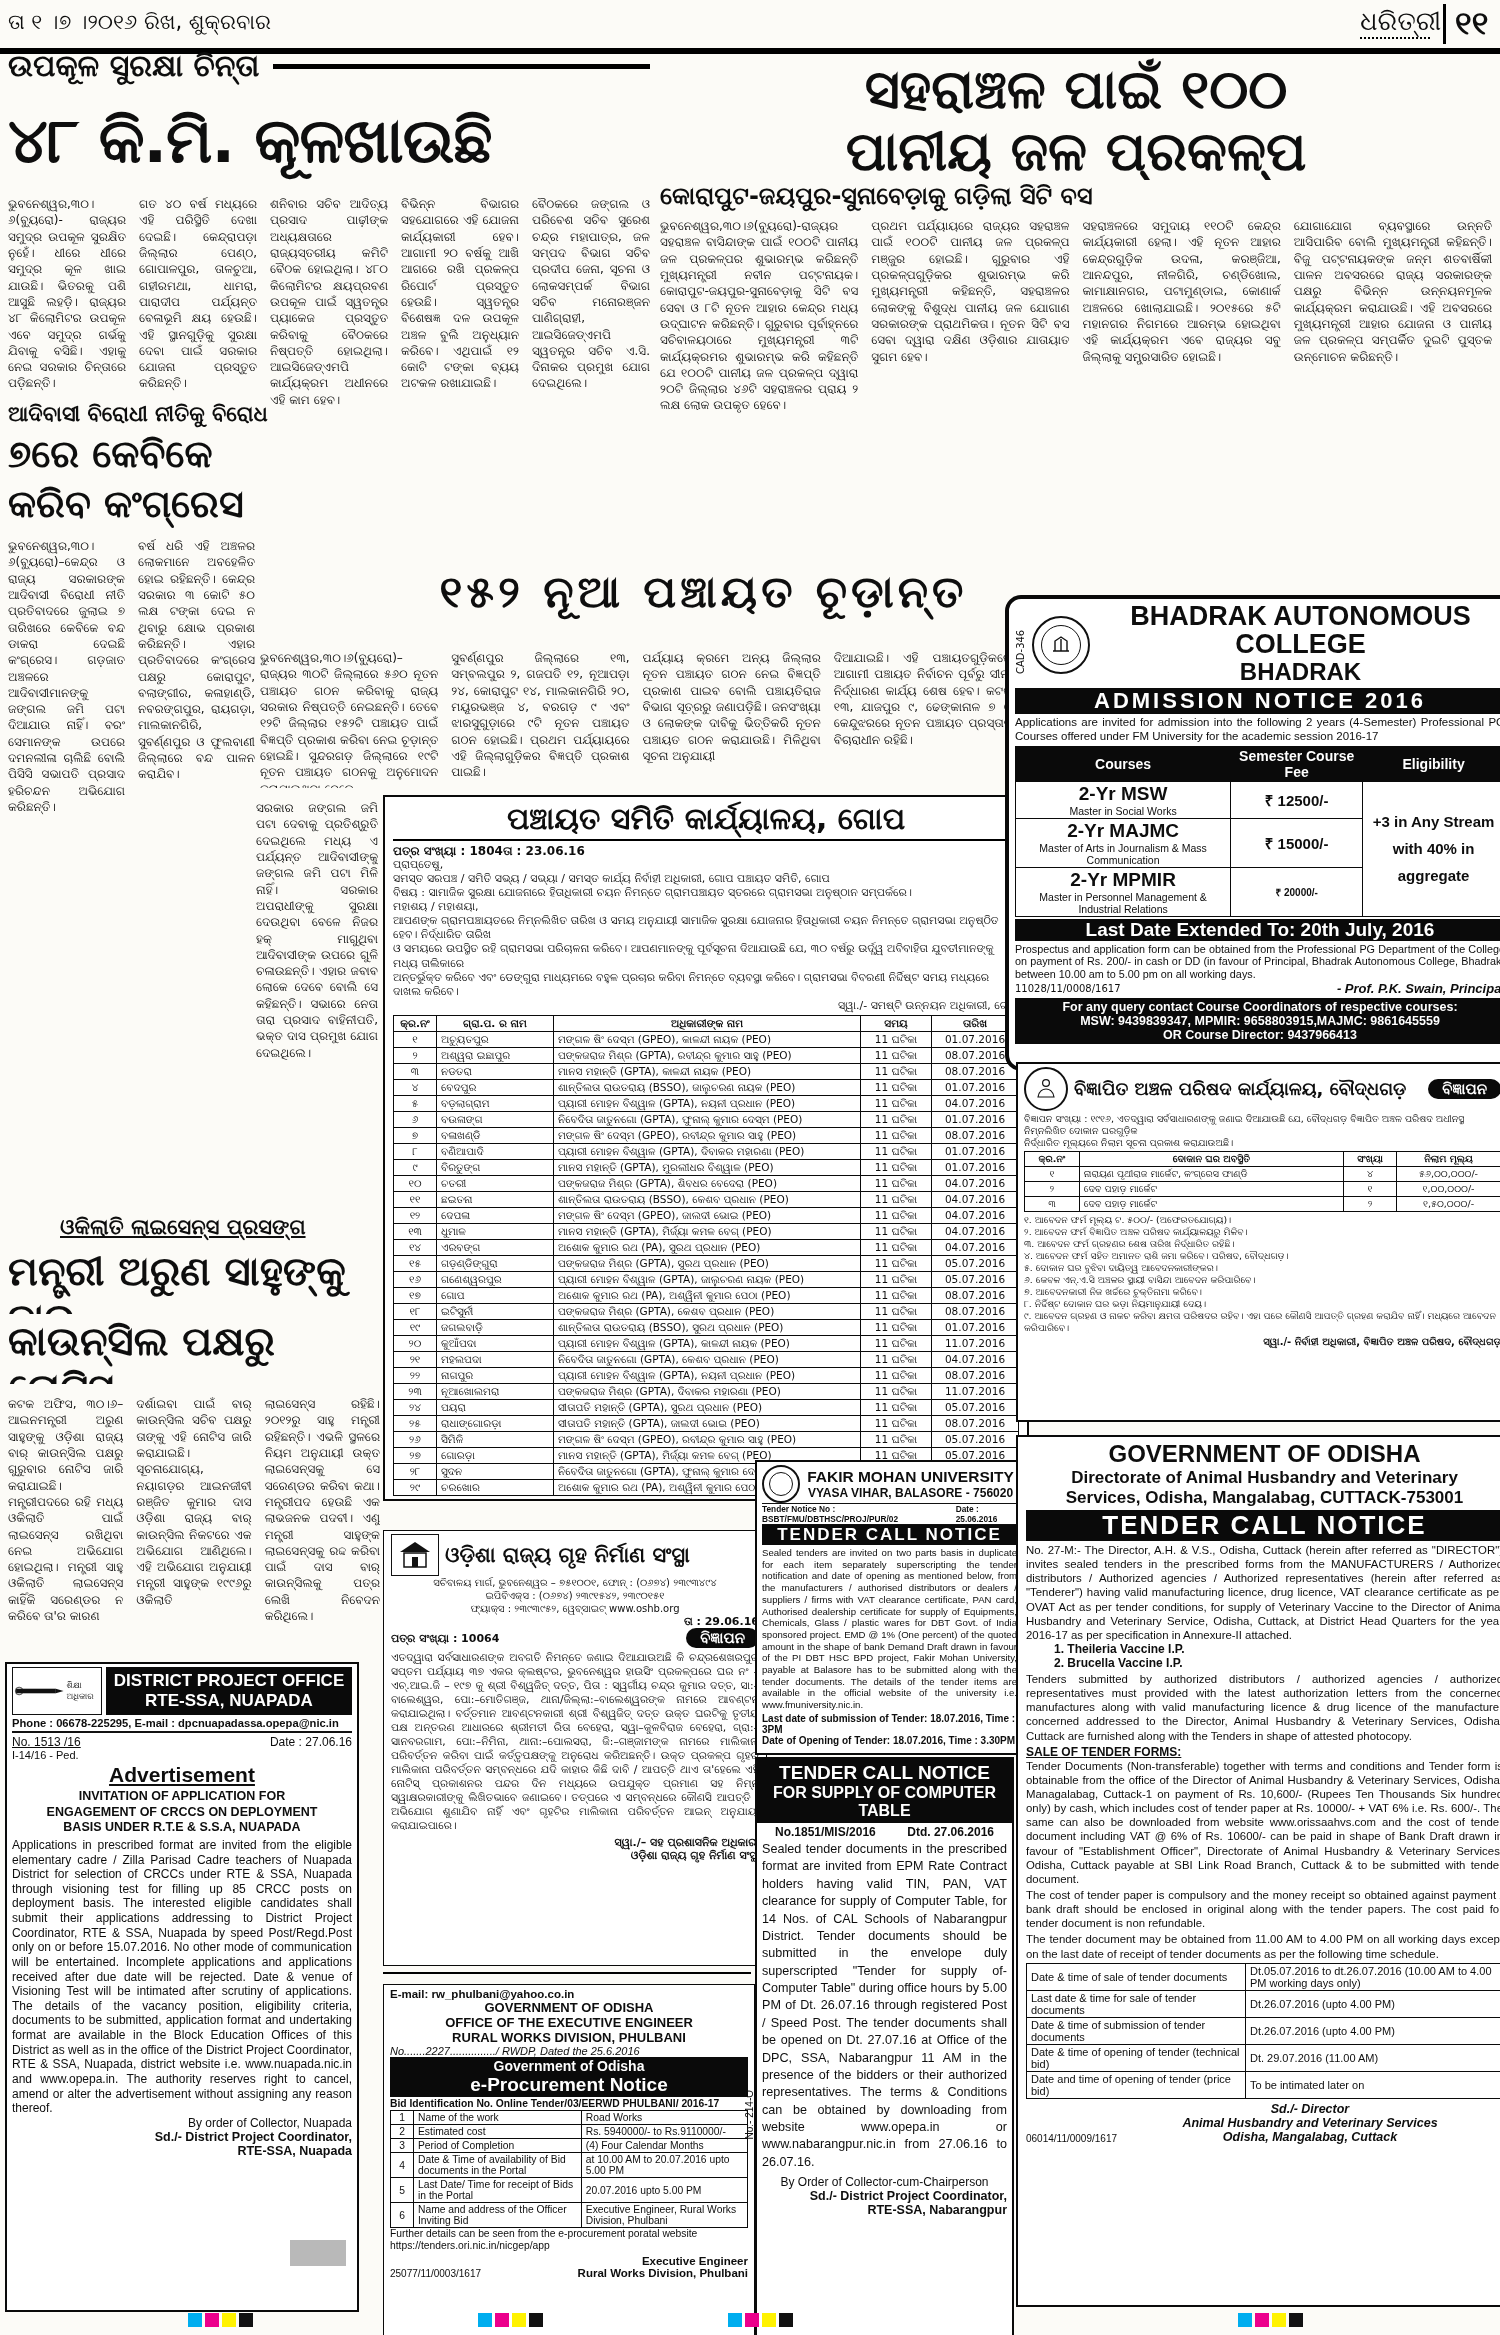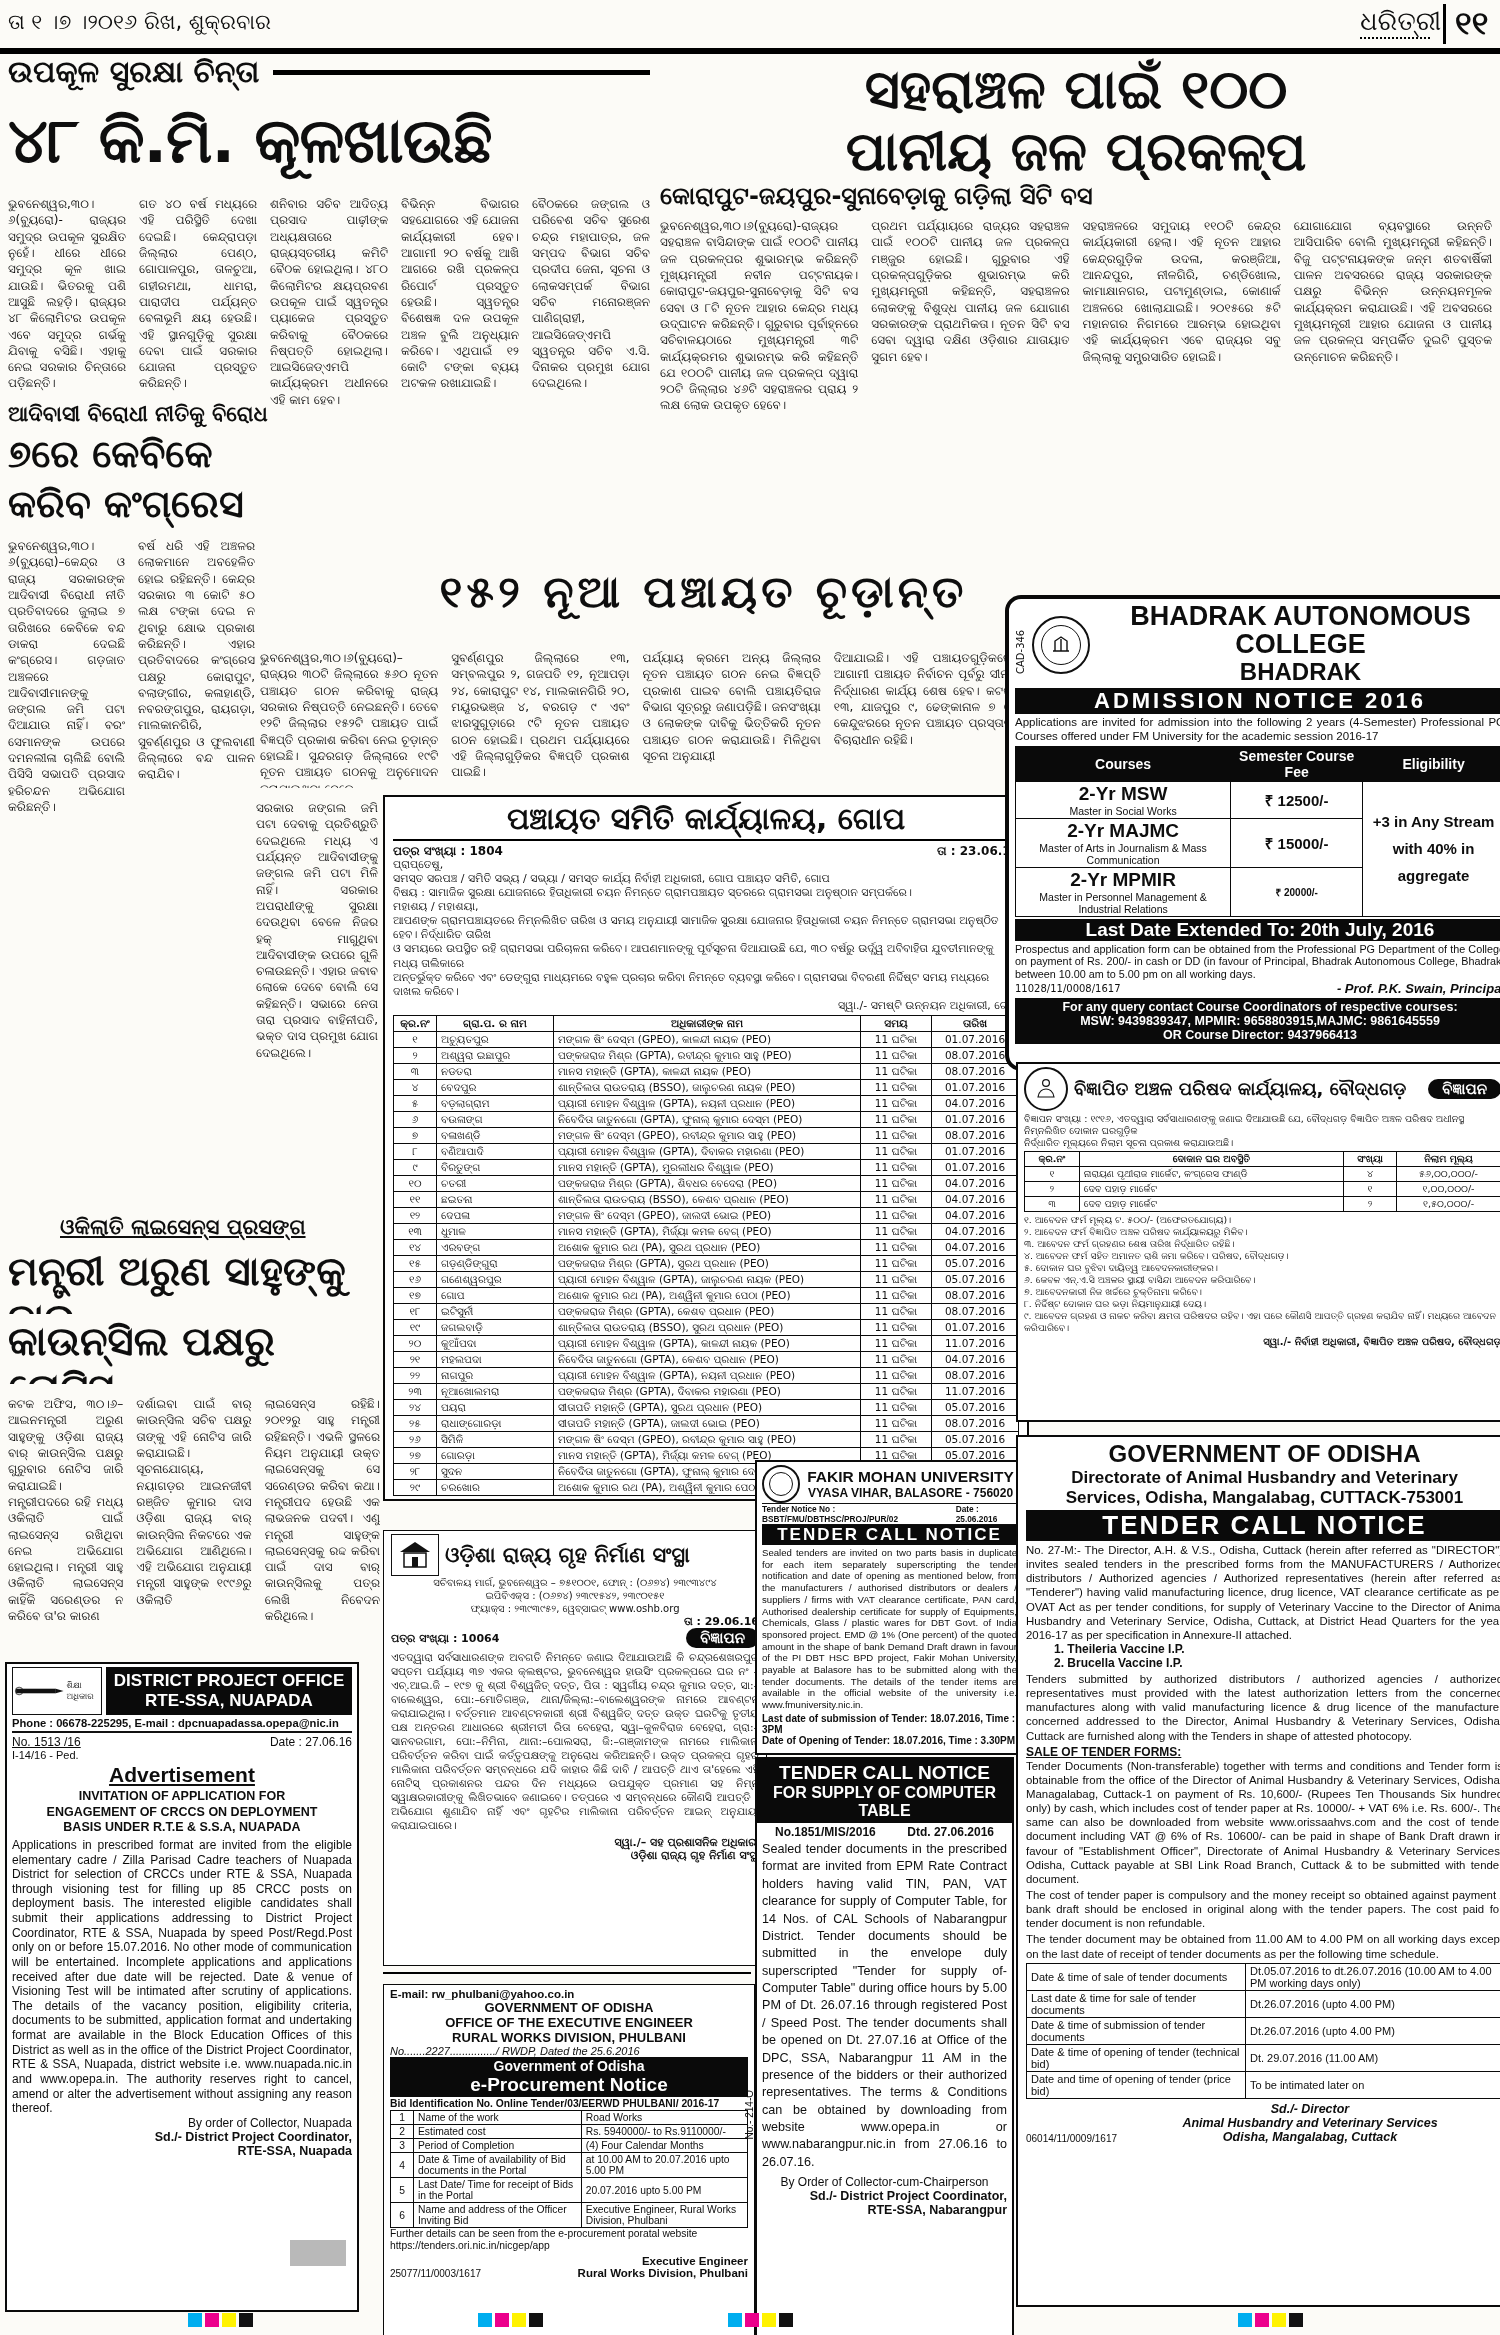--- a/index.html
+++ b/index.html
@@ -30,21 +30,21 @@
 </style>
 </head>
 <body>
 
 <div class="abs" style="left:8px;top:10px;width:700px;font-size:21px;">ତା ୧ ।୭ ।୨୦୧୬ ରିଖ, ଶୁକ୍ରବାର</div>
 <div class="abs" style="left:1360px;top:6px;width:70px;font-size:26px;border-bottom:2px dotted #000;">ଧରିତ୍ରୀ</div>
 <div class="abs rule" style="left:1443px;top:4px;width:3px;height:40px;"></div>
 <div class="abs b" style="left:1455px;top:4px;font-size:32px;">୧୧</div>
 <div class="abs rule" style="left:0px;top:48px;width:1500px;height:6px;"></div>
 
-<div class="abs" style="left:8px;top:54px;width:642px;display:flex;">
+<div class="abs" style="left:8px;top:48px;width:642px;display:flex;">
   <span class="b" style="font-size:30px;">ଉପକୂଳ ସୁରକ୍ଷା ଚିନ୍ତା</span>
   <span class="kickline"></span>
 </div>
 <div class="abs b hid" style="left:8px;top:104px;width:642px;height:84px;font-size:62px;letter-spacing:-1px;">୪୮ କି.ମି. କୂଳଖାଉଛି ସମୁଦ୍ର</div>
 <div class="abs cols hid" style="left:8px;top:196px;width:642px;height:360px;font-size:12px;">
 
 <div>ଭୁବନେଶ୍ୱର,୩୦।୬(ବ୍ୟୁରୋ)- ରାଜ୍ୟର ସମୁଦ୍ର ଉପକୂଳ ସୁରକ୍ଷିତ ନୁହେଁ। ଧୀରେ ଧୀରେ ସମୁଦ୍ର କୂଳ ଖାଇ ଯାଉଛି। ଭିତରକୁ ପଶି ଆସୁଛି ଲହଡ଼ି। ରାଜ୍ୟର ୪୮ କିଲୋମିଟର ଉପକୂଳ ଏବେ ସମୁଦ୍ର ଗର୍ଭକୁ ଯିବାକୁ ବସିଛି। ଏହାକୁ ନେଇ ସରକାର ଚିନ୍ତାରେ ପଡ଼ିଛନ୍ତି।</div>
     <div>ଗତ ୪୦ ବର୍ଷ ମଧ୍ୟରେ ଏହି ପରିସ୍ଥିତି ଦେଖା ଦେଇଛି। କେନ୍ଦ୍ରାପଡ଼ା ଜିଲ୍ଲାର ପେଣ୍ଠ, ଗୋପାଳପୁର, ତାଳଚୁଆ, ଗହୀରମଥା, ଧାମରା, ପାରାଦୀପ ପର୍ଯ୍ୟନ୍ତ ବେଳାଭୂମି କ୍ଷୟ ହେଉଛି। ଏହି ସ୍ଥାନଗୁଡ଼ିକୁ ସୁରକ୍ଷା ଦେବା ପାଇଁ ସରକାର ଯୋଜନା ପ୍ରସ୍ତୁତ କରିଛନ୍ତି।</div>
     <div>ଶନିବାର ସଚିବ ଆଦିତ୍ୟ ପ୍ରସାଦ ପାଢ଼ୀଙ୍କ ଅଧ୍ୟକ୍ଷତାରେ ରାଜ୍ୟସ୍ତରୀୟ କମିଟି ବୈଠକ ହୋଇଥିଲା। ୪୮୦ କିଲୋମିଟର କ୍ଷୟପ୍ରବଣ ଉପକୂଳ ପାଇଁ ସ୍ୱତନ୍ତ୍ର ପ୍ୟାକେଜ ପ୍ରସ୍ତୁତ କରିବାକୁ ବୈଠକରେ ନିଷ୍ପତ୍ତି ହୋଇଥିଲା। ଆଇସିଜେଡ୍‌ଏମପି କାର୍ଯ୍ୟକ୍ରମ ଅଧୀନରେ ଏହି କାମ ହେବ।</div>
     <div>ବିଭିନ୍ନ ବିଭାଗର ସହଯୋଗରେ ଏହି ଯୋଜନା କାର୍ଯ୍ୟକାରୀ ହେବ। ଆଗାମୀ ୨୦ ବର୍ଷକୁ ଆଖି ଆଗରେ ରଖି ପ୍ରକଳ୍ପ ରିପୋର୍ଟ ପ୍ରସ୍ତୁତ ହେଉଛି। ସ୍ୱତନ୍ତ୍ର ବିଶେଷଜ୍ଞ ଦଳ ଉପକୂଳ ଅଞ୍ଚଳ ବୁଲି ଅନୁଧ୍ୟାନ କରିବେ। ଏଥିପାଇଁ ୧୨ କୋଟି ଟଙ୍କା ବ୍ୟୟ ଅଟକଳ ରଖାଯାଇଛି।</div>
@@ -76,21 +76,21 @@
 <div class="abs cols hid" style="left:260px;top:650px;width:752px;height:138px;font-size:12px;">
 
 <div>ଭୁବନେଶ୍ୱର,୩୦।୬(ବ୍ୟୁରୋ)–ରାଜ୍ୟର ୩୦ଟି ଜିଲ୍ଲାରେ ୫୬୦ ନୂତନ ପଞ୍ଚାୟତ ଗଠନ କରିବାକୁ ରାଜ୍ୟ ସରକାର ନିଷ୍ପତ୍ତି ନେଇଛନ୍ତି। ତେ‌ବେ ୧୨ଟି ଜିଲ୍ଲାର ୧୫୨ଟି ପଞ୍ଚାୟତ ପାଇଁ ବିଜ୍ଞପ୍ତି ପ୍ରକାଶ କରିବା ନେଇ ଚୂଡ଼ାନ୍ତ ହୋଇଛି। ସୁନ୍ଦରଗଡ଼ ଜିଲ୍ଲାରେ ୧୯ଟି ନୂତନ ପଞ୍ଚାୟତ ଗଠନକୁ ଅନୁମୋଦନ କରାଯାଇଥିବା ବେଳେ</div>
     <div>ସୁବର୍ଣ୍ଣପୁର ଜିଲ୍ଲାରେ ୧୩, ସମ୍ବଲପୁର ୨, ଗଜପତି ୧୨, ନୂଆପଡ଼ା ୨୪, କୋରାପୁଟ ୧୪, ମାଲକାନଗିରି ୨୦, ମୟୂରଭଞ୍ଜ ୪, ବରଗଡ଼ ୯ ଏବଂ ଝାରସୁଗୁଡ଼ାରେ ୯ଟି ନୂତନ ପଞ୍ଚାୟତ ଗଠନ ହୋଇଛି। ପ୍ରଥମ ପର୍ଯ୍ୟାୟରେ ଏହି ଜିଲ୍ଲାଗୁଡ଼ିକର ବିଜ୍ଞପ୍ତି ପ୍ରକାଶ ପାଇଛି।</div>
     <div>ପର୍ଯ୍ୟାୟ କ୍ରମେ ଅନ୍ୟ ଜିଲ୍ଲାର ନୂତନ ପଞ୍ଚାୟତ ଗଠନ ନେଇ ବିଜ୍ଞପ୍ତି ପ୍ରକାଶ ପାଇବ ବୋଲି ପଞ୍ଚାୟତିରାଜ ବିଭାଗ ସୂତ୍ରରୁ ଜଣାପଡ଼ିଛି। ଜନସଂଖ୍ୟା ଓ ଲୋକଙ୍କ ଦାବିକୁ ଭିତ୍ତିକରି ନୂତନ ପଞ୍ଚାୟତ ଗଠନ କରାଯାଉଛି। ମିଳିଥିବା ସୂଚନା ଅନୁଯାୟୀ</div>
     <div>ଦିଆଯାଇଛି। ଏହି ପଞ୍ଚାୟତଗୁଡ଼ିକରେ ଆଗାମୀ ପଞ୍ଚାୟତ ନିର୍ବାଚନ ପୂର୍ବରୁ ସୀମା ନିର୍ଦ୍ଧାରଣ କାର୍ଯ୍ୟ ଶେଷ ହେବ। କଟକ ୧୩, ଯାଜପୁର ୯, ଢେଙ୍କାନାଳ ୭ ଓ କେନ୍ଦୁଝରରେ ନୂତନ ପଞ୍ଚାୟତ ପ୍ରସ୍ତାବ ବିଚାରାଧୀନ ରହିଛି।</div>
   </div>
 
 <div class="abs box hid" style="left:383px;top:795px;width:626px;height:694px;padding:4px 8px;">
   <div class="b ctr" style="font-size:30px;border-bottom:2px solid #000;padding-bottom:2px;">ପଞ୍ଚାୟତ ସମିତି କାର୍ଯ୍ୟାଳୟ, ଗୋପ</div>
-  <div style="display:flex;justify-content:space-between;font-size:12px;margin-top:3px;">
+  <div style="display:flex;font-size:12px;margin-top:3px;">
     <span class="b">ପତ୍ର ସଂଖ୍ୟା : 1804</span>
     <span class="b">ତା : 23.06.16</span>
   </div>
   <div style="font-size:11px;line-height:1.28;">
 
   <div>ପ୍ରାପ୍ତେଷୁ,</div>
       <div>ସମସ୍ତ ସରପଞ୍ଚ / ସମିତି ସଭ୍ୟ / ସଭ୍ୟା / ସମସ୍ତ କାର୍ଯ୍ୟ ନିର୍ବାହୀ ଅଧିକାରୀ, ଗୋପ ପଞ୍ଚାୟତ ସମିତି, ଗୋପ</div>
       <div>ବିଷୟ : ସାମାଜିକ ସୁରକ୍ଷା ଯୋଜନାରେ ହିତାଧିକାରୀ ଚୟନ ନିମନ୍ତେ ଗ୍ରାମପଞ୍ଚାୟତ ସ୍ତରରେ ଗ୍ରାମସଭା ଅନୁଷ୍ଠାନ ସମ୍ପର୍କରେ।</div>
       <div>ମହାଶୟ / ମହାଶୟା,</div>
       <div>ଆପଣଙ୍କ ଗ୍ରାମପଞ୍ଚାୟତରେ ନିମ୍ନଲିଖିତ ତାରିଖ ଓ ସମୟ ଅନୁଯାୟୀ ସାମାଜିକ ସୁରକ୍ଷା ଯୋଜନାର ହିତାଧିକାରୀ ଚୟନ ନିମନ୍ତେ ଗ୍ରାମସଭା ଅନୁଷ୍ଠିତ ହେବ। ନିର୍ଦ୍ଧାରିତ ତାରିଖ</div>

